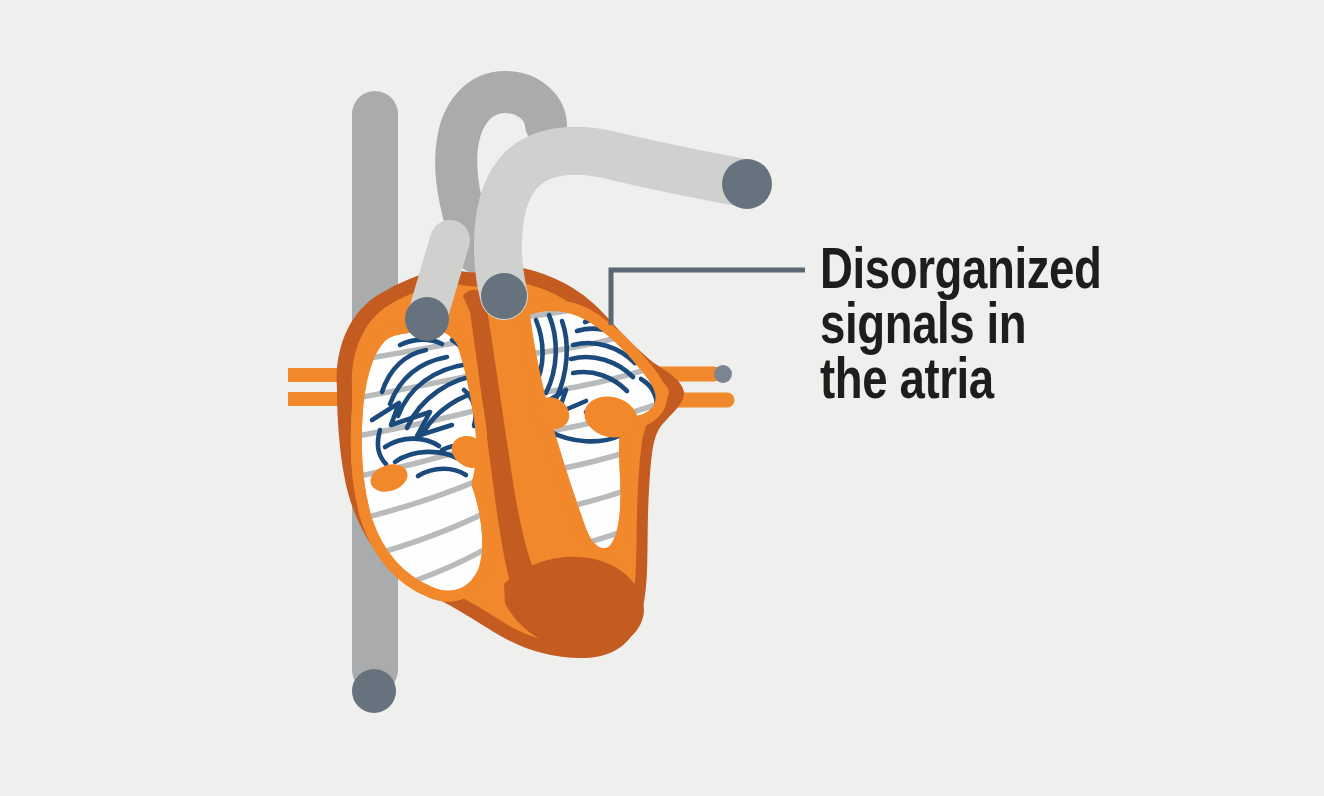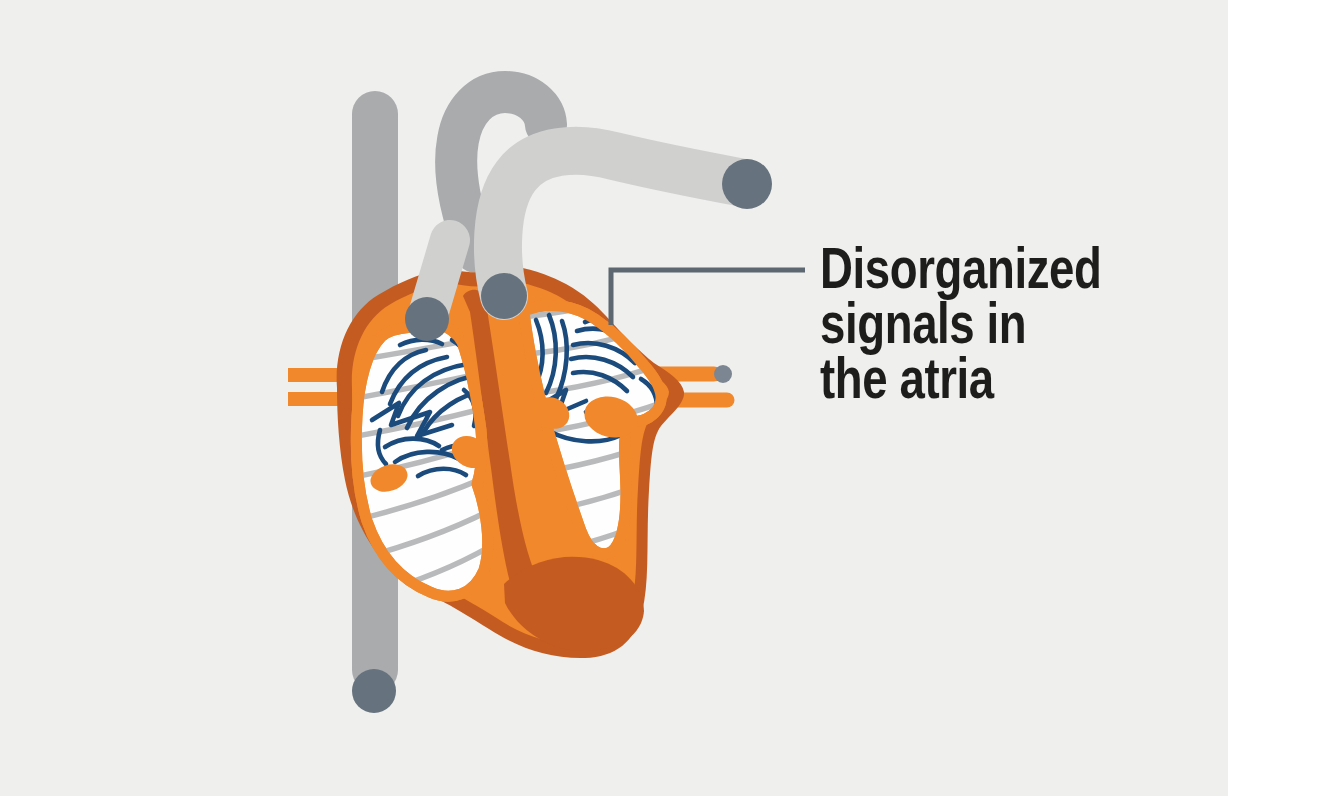--- a/index.html
+++ b/index.html
@@ -1,19 +1,19 @@
 <!DOCTYPE html>
 <html style="--background: #efefee; --heart_wall_dark: #c45b21; --heart_wall_bright: #f1882b; --chamber_fill: #fefefe; --signal_line: #1b4a7c; --muscle_line: #b9babb; --vessel_gray: #a9abac; --vessel_light_gray: #d0d0cf; --vessel_cap_slate: #66727d; --vessel_cap_small: #7c8692; --callout_line: #5c6771; --label_text_color: #1d1d1b;"><head>
 <meta charset="utf-8">
 <style>
   html,body{margin:0;padding:0;}
   body{font-family:"Liberation Sans", sans-serif;}
   .stage{
     position:relative;
-    width:1228px;height:796px;
+    width:1324px;height:796px;
     background:var(--background,#efefee);
     overflow:hidden;
   }
   .stage svg{position:absolute;left:0;top:0;display:block;}
 
   
   .f-dark{fill:var(--heart_wall_dark);}
   .f-bright{fill:var(--heart_wall_bright);}
   .f-white{fill:var(--chamber_fill);}
   .f-slate{fill:var(--vessel_cap_slate);}

